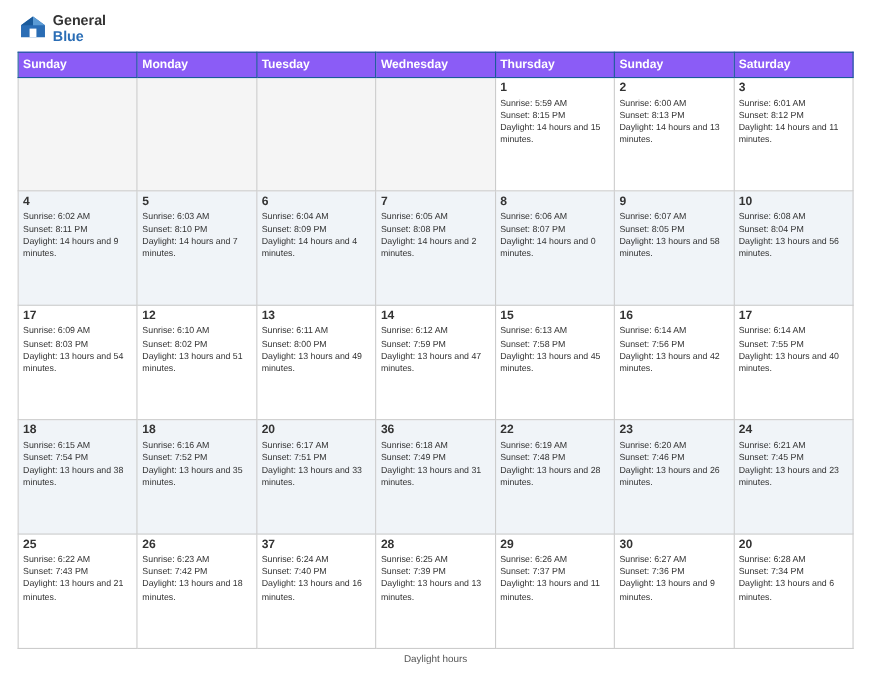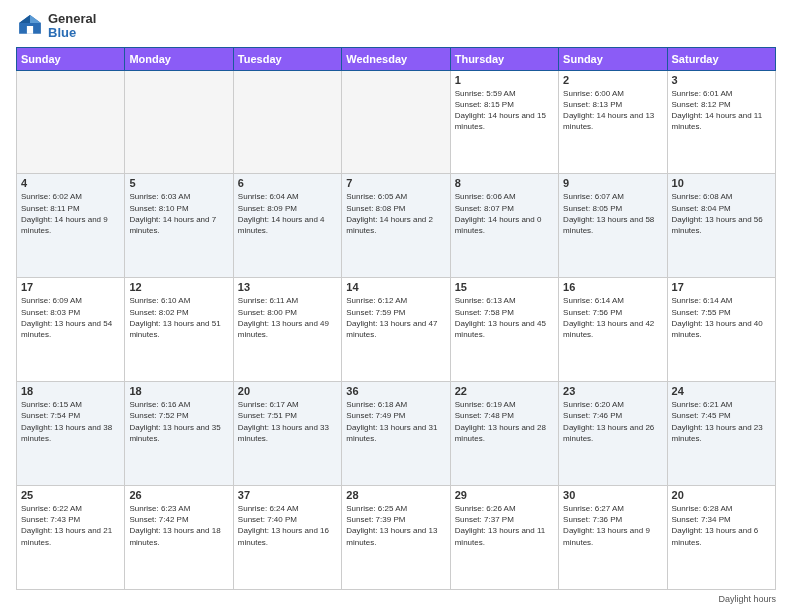--- a/index.html
+++ b/index.html
@@ -101,21 +101,21 @@
       margin-bottom: 2px;
     }
     .day-info {
       font-size: 8px;
       color: #333;
       line-height: 1.4;
     }
     .footer-note {
       font-size: 9px;
       color: #555;
-      text-align: right;
+      text-align: center;
       margin-top: 4px;
     }
   </style>
 </head>
 <body>
 
 <div class="page">
   <div class="header">
     <div class="logo">
       <svg class="logo-icon" viewBox="0 0 36 36">

